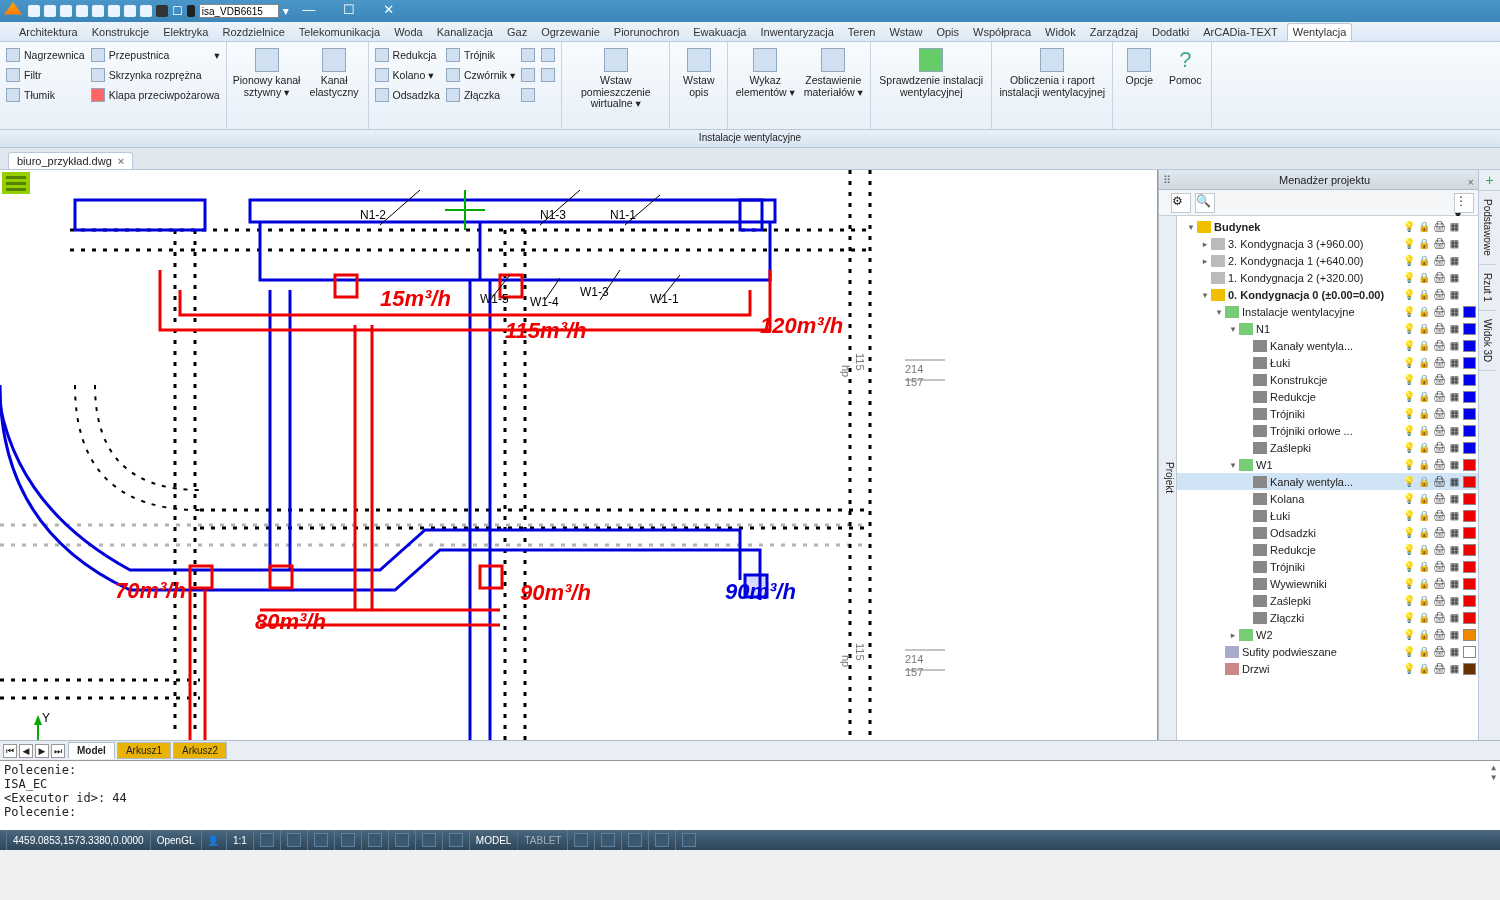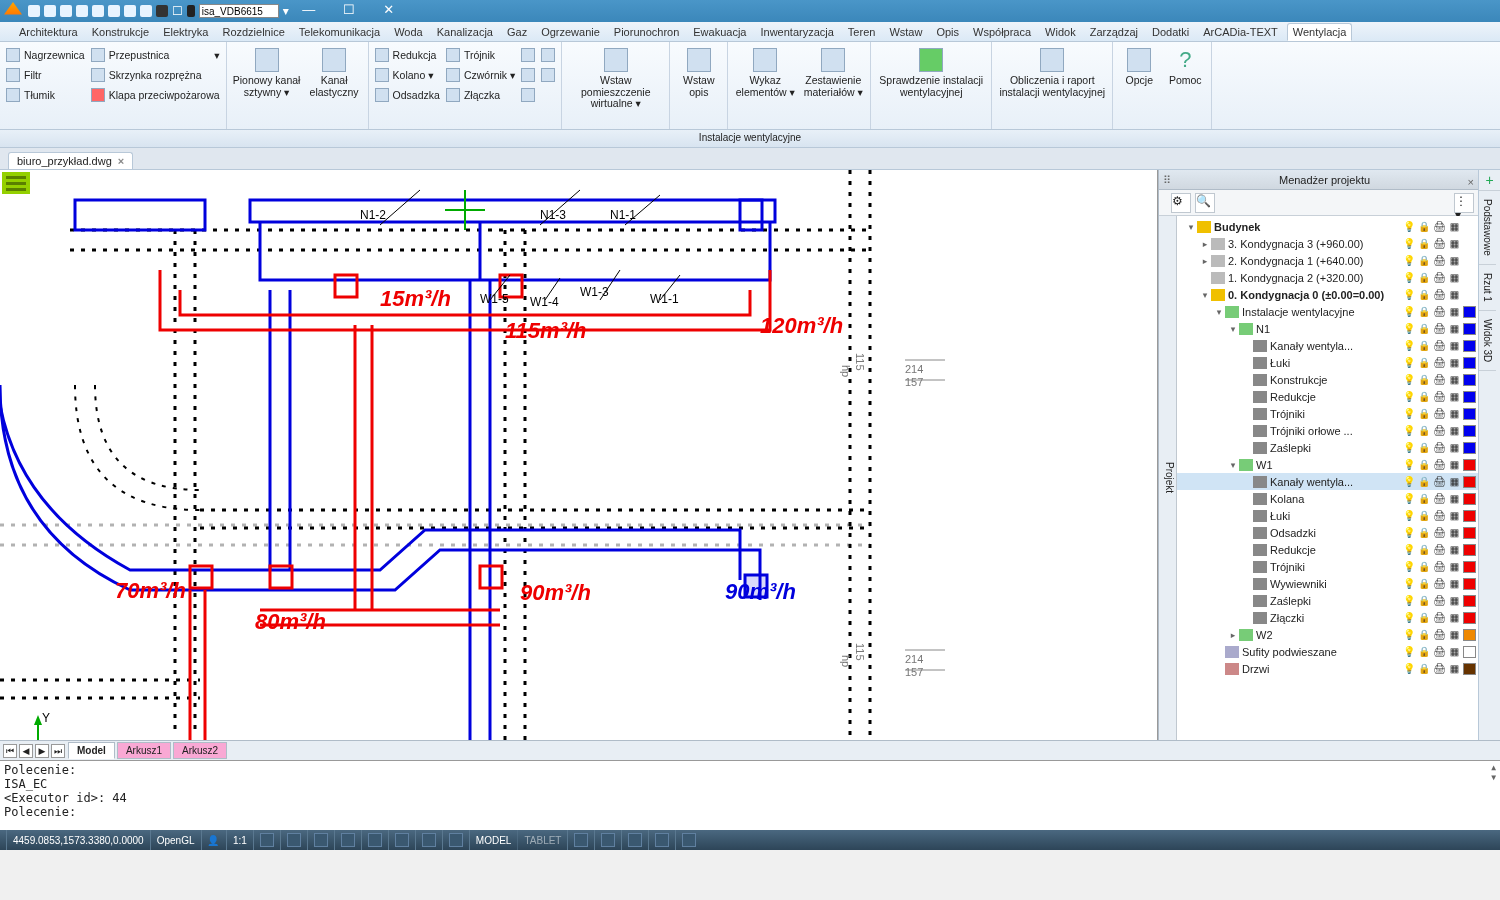--- a/index.html
+++ b/index.html
@@ -61,21 +61,21 @@
 .leftvtab{position:absolute;left:0;top:2px;width:18px;writing-mode:vertical-rl;background:#e8eef4;border:1px solid #b8c8d8;padding:4px 1px;font-size:10px;text-align:center}
 
 .rightstrip{width:22px;background:#e8eef4;border-left:1px solid #b8c8d8}
 .rightstrip div{writing-mode:vertical-rl;padding:8px 3px;font-size:10px;border-bottom:1px solid #c8d0d8}
 
 
 .modeltabs{height:20px;background:#e8eef4;border-top:1px solid #b0bcc8;display:flex;align-items:center;font-size:10px;padding-left:2px}
 .modeltabs .nav{width:14px;height:14px;border:1px solid #999;background:#fff;margin:0 1px;text-align:center;line-height:12px;font-size:9px}
 .modeltabs .mt{padding:2px 8px;border:1px solid #b0bcc8;background:#fff;margin-left:2px}
 .modeltabs .mt.active{background:#fff;font-weight:bold;border-bottom:1px solid #fff}
-.modeltabs .mt:not(.active){background:#f9a8d4}
+.modeltabs .mt:not(.active){background:#eab308}
 
 
 .command{height:70px;background:#fff;border-top:1px solid #999;font-family:Consolas,monospace;font-size:12px;padding:2px 4px;position:relative;overflow:hidden}
 .command .line{white-space:pre}
 .command::after{content:"▲\A▼";white-space:pre;position:absolute;right:4px;top:2px;font-size:8px;color:#666;line-height:10px}
 
 
 .status{height:20px;background:linear-gradient(#4a6880,#2d4558);color:#fff;display:flex;align-items:center;font-size:10px;padding:0 6px}
 .status .l{flex:1}
 .status .seg{padding:0 6px;border-left:1px solid #5a7890;height:100%;display:flex;align-items:center;gap:3px}

